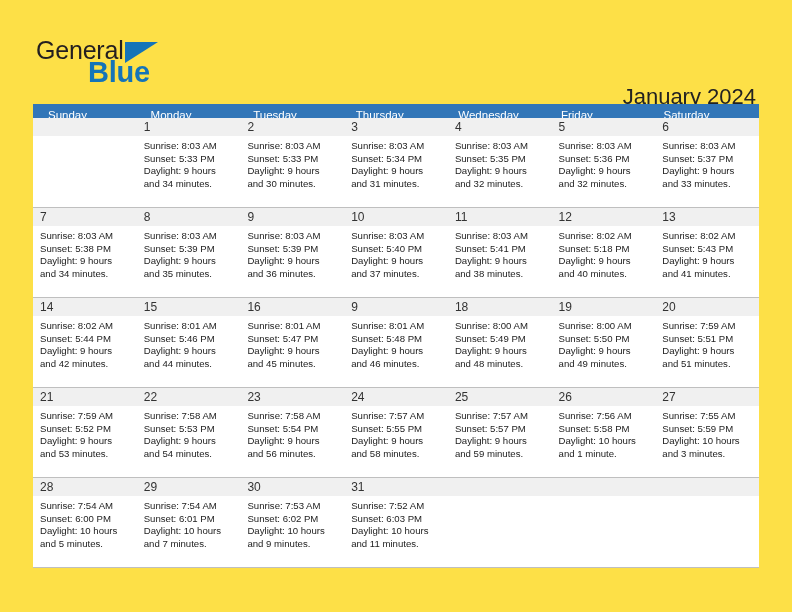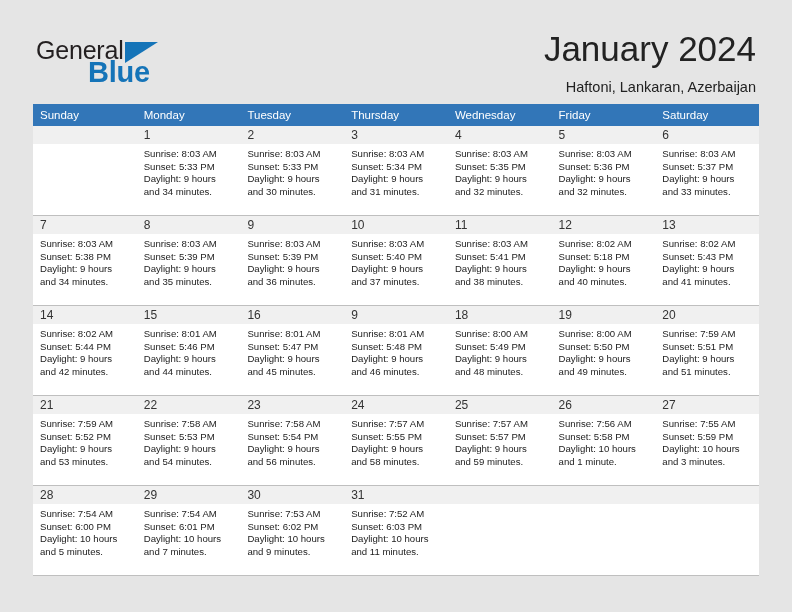--- a/index.html
+++ b/index.html
@@ -10,21 +10,21 @@
     height: 612px;
     background: #ffffff;
     font-family: "Liberation Sans", sans-serif;
     -webkit-font-smoothing: antialiased;
   }
 
   .page {
     position: relative;
     width: 792px;
     height: 612px;
-    background: #e5e5e5;
+    background: #fde047;
     overflow: hidden;
   }
 
   
   .top-bar {
     position: absolute;
     left: 0;
     top: 0;
     width: 792px;
     height: 104px;
@@ -67,25 +67,26 @@
     font-weight: 700;
   }
 
   .title-block {
     position: absolute;
     right: 36px;
     top: 32px;
     text-align: right;
   }
   .cal-title {
-    font-size: 35px;
+    font-size: 22px;
     line-height: 34px;
     color: #222222;
     font-weight: 400;
     white-space: nowrap;
+    margin-top: 48px;
   }
   .cal-subtitle {
     margin-top: 12px;
     font-size: 14.5px;
     line-height: 18px;
     color: #222222;
     font-weight: 400;
     white-space: nowrap;
   }
 
@@ -93,22 +94,23 @@
   .calendar {
     position: absolute;
     left: 33px;
     top: 104px;
     width: 726px;
   }
 
   .weekday-row {
     display: flex;
     width: 726px;
-    height: 22px;
+    height: 14px;
     background: #3276b8;
+    padding-left: 8px;
   }
   .weekday {
     flex: 1 1 0;
     color: #ffffff;
     font-size: 11.5px;
     line-height: 22px;
     padding-left: 7px;
     white-space: nowrap;
     overflow: hidden;
   }

